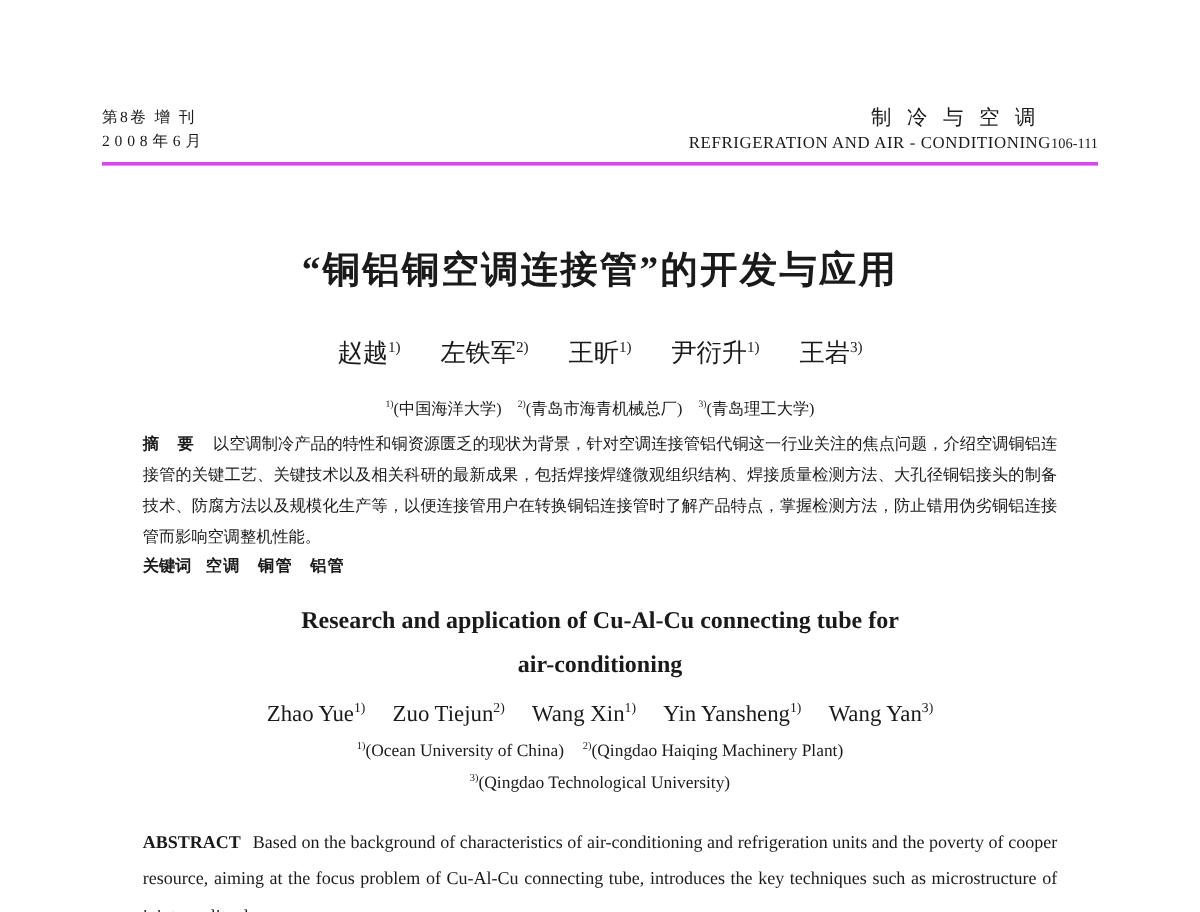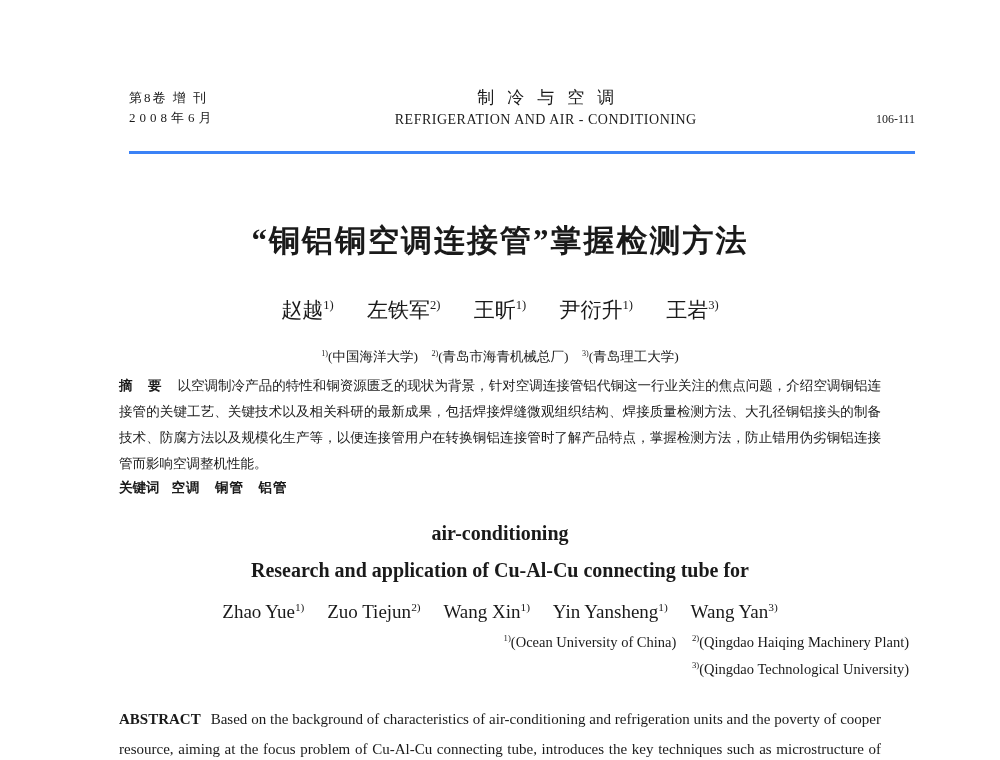--- a/index.html
+++ b/index.html
@@ -15,28 +15,27 @@
     height: 760px;
     padding: 86px 85px 0 85px;
     background: #ffffff;
   }
 
   
   .jheader {
     display: flex;
     justify-content: space-between;
     align-items: flex-end;
-    border-bottom: 3px solid #3b82f6;
-    padding-bottom: 23px;
-    margin-left: 44px;
+    border-bottom: 3px solid #d946ef;
+    padding-bottom: 7px;
   }
   .jheader-left { font-size: 13px; line-height: 1.55; white-space: nowrap; }
   .jheader-left .vol { letter-spacing: 2px; }
   .jheader-left .date { letter-spacing: 4px; }
-  .jheader-center { text-align: center; flex: 1; }
+  .jheader-center { text-align: right; flex: 1; }
   .jheader-center .journal-cn {
     font-size: 17px;
     letter-spacing: 13px;
     text-indent: 13px;
     margin-bottom: 3px;
   }
   .jheader-center .journal-en {
     font-size: 14px;
     font-weight: normal;
     letter-spacing: 0.5px;
@@ -92,21 +91,21 @@
     line-height: 1.85;
   }
   .authors-en {
     margin-top: 12px;
     text-align: center;
     font-size: 19px;
   }
   .authors-en .author { margin: 0 9px; white-space: nowrap; }
   .affils-en {
     margin-top: 6px;
-    text-align: right;
+    text-align: center;
     font-size: 14.5px;
     line-height: 1.9;
     font-family: Liberation Serif, serif;
   }
   .affils-en .affil { margin: 0 6px; white-space: nowrap; }
 
   
   .abstract-en {
     margin: 20px auto 0 auto;
     width: 762px;
@@ -126,21 +125,21 @@
       <div class="vol">第8卷 增 刊</div>
       <div class="date">2008年6月</div>
     </div>
     <div class="jheader-center">
       <div class="journal-cn">制冷与空调</div>
       <div class="journal-en">REFRIGERATION AND AIR - CONDITIONING</div>
     </div>
     <div class="jheader-right">106-111</div>
   </div>
 
-  <h1 class="title-cn">“铜铝铜空调连接管”掌握检测方法</h1>
+  <h1 class="title-cn">“铜铝铜空调连接管”的开发与应用</h1>
 
   <div class="authors-cn">
     <span class="author"><span>赵越</span><sup>1)</sup></span>
     <span class="author"><span>左铁军</span><sup>2)</sup></span>
     <span class="author"><span>王昕</span><sup>1)</sup></span>
     <span class="author"><span>尹衍升</span><sup>1)</sup></span>
     <span class="author"><span>王岩</span><sup>3)</sup></span>
   </div>
 
   <div class="affils-cn">
@@ -151,22 +150,22 @@
 
   <p class="abstract-cn">
     <span class="label">摘 要</span><span>以空调制冷产品的特性和铜资源匮乏的现状为背景，针对空调连接管铝代铜这一行业关注的焦点问题，介绍空调铜铝连接管的关键工艺、关键技术以及相关科研的最新成果，包括焊接焊缝微观组织结构、焊接质量检测方法、大孔径铜铝接头的制备技术、防腐方法以及规模化生产等，以便连接管用户在转换铜铝连接管时了解产品特点，掌握检测方法，防止错用伪劣铜铝连接管而影响空调整机性能。</span>
   </p>
 
   <p class="keywords-cn">
     <span class="label">关键词</span><span class="kw">空调　铜管　铝管</span>
   </p>
 
   <div class="title-en">
+    <div>Research and application of Cu-Al-Cu connecting tube for</div>
     <div>air-conditioning</div>
-    <div>Research and application of Cu-Al-Cu connecting tube for</div>
   </div>
 
   <div class="authors-en">
     <span class="author"><span>Zhao Yue</span><sup>1)</sup></span>
     <span class="author"><span>Zuo Tiejun</span><sup>2)</sup></span>
     <span class="author"><span>Wang Xin</span><sup>1)</sup></span>
     <span class="author"><span>Yin Yansheng</span><sup>1)</sup></span>
     <span class="author"><span>Wang Yan</span><sup>3)</sup></span>
   </div>
 

